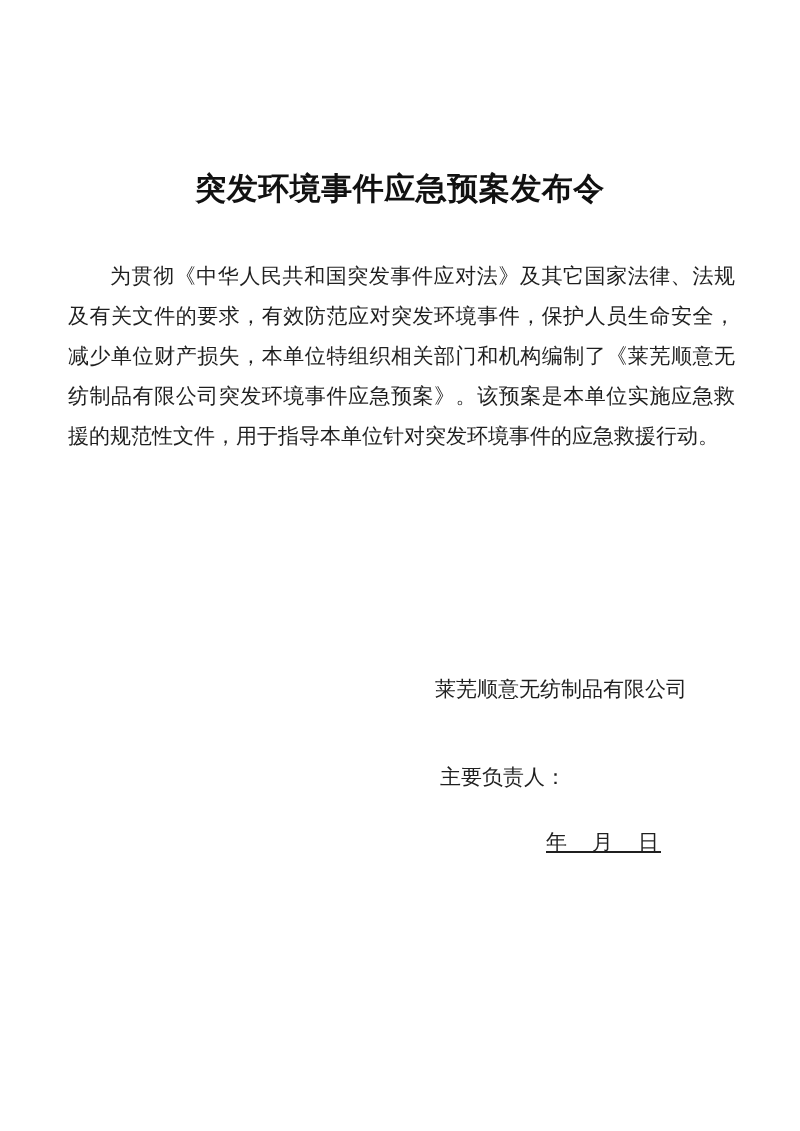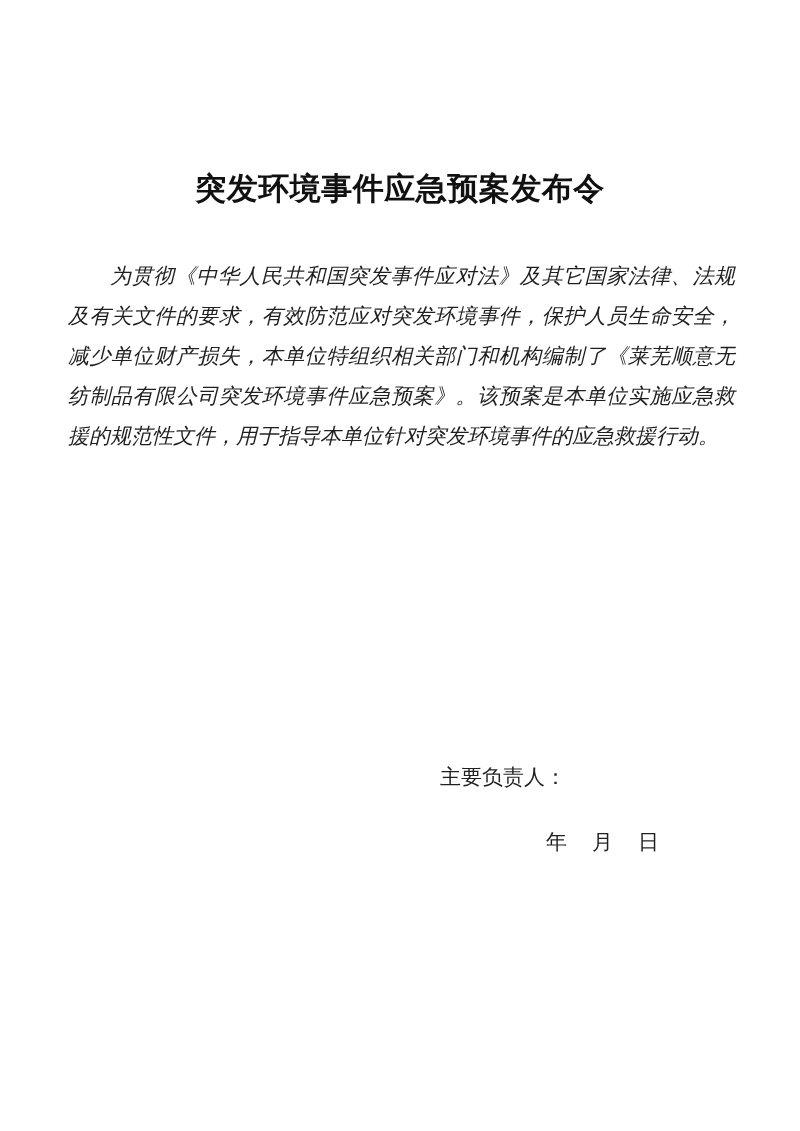--- a/index.html
+++ b/index.html
@@ -31,21 +31,20 @@
   }
   .doc-body {
     position: absolute;
     top: 228px;
     left: 68px;
     width: 667px;
     font-size: 21px;
     line-height: 40px;
     text-align: justify;
     text-justify: inter-ideograph;
-    font-style: italic;
   }
   .doc-body p {
     margin: 0;
     text-indent: 2em;
   }
   .sig-line {
     position: absolute;
     margin: 0;
     font-size: 21px;
     line-height: 26px;
@@ -56,31 +55,33 @@
     left: 435px;
   }
   .sig-responsible {
     top: 736px;
     left: 440px;
   }
   .sig-date {
     top: 801px;
     left: 546px;
     letter-spacing: 2px;
+    text-decoration: underline;
   }
 </style>
 </head>
 <body>
 
 <div class="page">
 
   <h1 class="doc-title">突发环境事件应急预案发布令</h1>
 
   <div class="doc-body">
     <p>为贯彻《中华人民共和国突发事件应对法》及其它国家法律、法规及有关文件的要求，有效防范应对突发环境事件，保护人员生命安全，减少单位财产损失，本单位特组织相关部门和机构编制了《莱芜顺意无纺制品有限公司突发环境事件应急预案》。该预案是本单位实施应急救援的规范性文件，用于指导本单位针对突发环境事件的应急救援行动。</p>
   </div>
 
+  <p class="sig-line sig-company">莱芜顺意无纺制品有限公司</p>
 
   <p class="sig-line sig-responsible">主要负责人：</p>
 
   <p class="sig-line sig-date">年　月　日</p>
 
 </div>
 
 </body></html>

